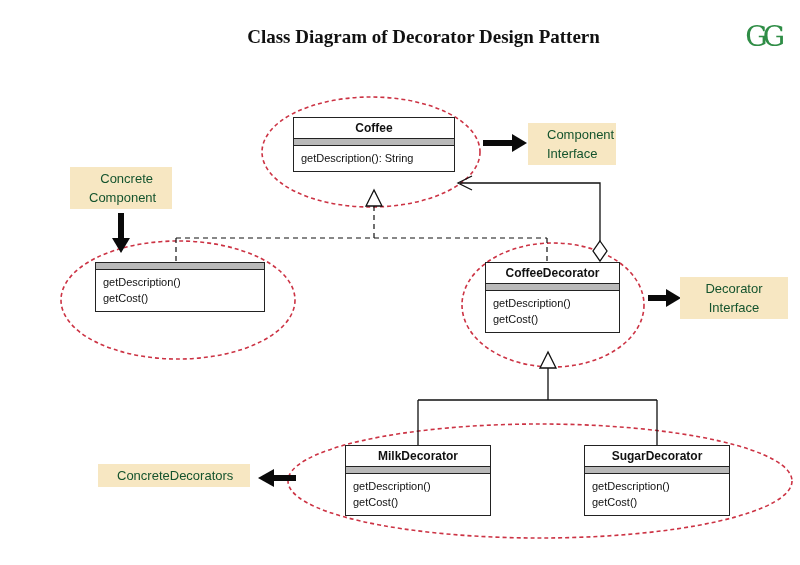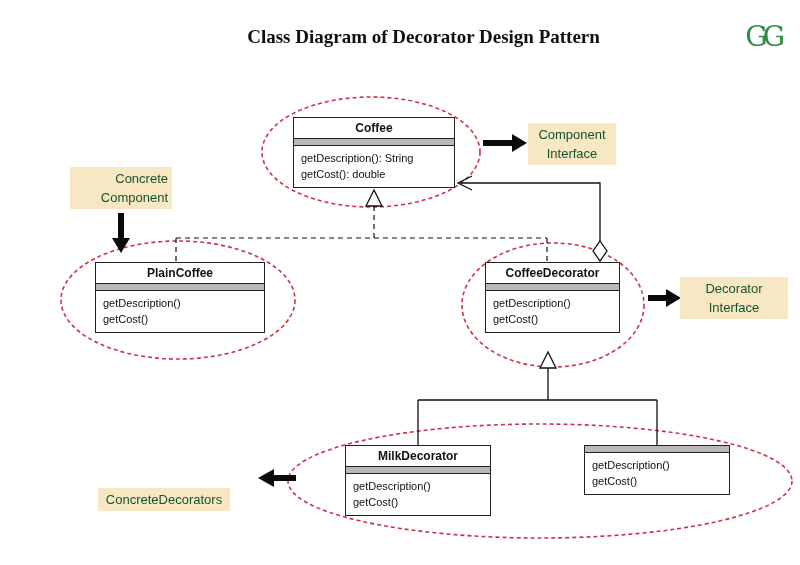--- a/index.html
+++ b/index.html
@@ -16,21 +16,21 @@
           font-weight:normal; font-size:28px; color:var(--logo-green,#2f8d46); letter-spacing:-5px; z-index:2; }
 
   .uml { position:absolute; background:#fff; border:1px solid #222; z-index:2; }
   .uml-name { font-size:12px; font-weight:bold; text-align:center; padding:3px 2px; border-bottom:1px solid #222; color:#111; }
   .uml-attr { font-size:11px; padding:2px 6px; border-bottom:1px solid #222; color:#111; }
   .uml-sep  { height:7px; background:#b9b9b9; border-bottom:1px solid #222; }
   .uml-body { padding:4px 7px 5px; }
   .uml-line { font-size:11px; line-height:16px; color:#111; white-space:nowrap; }
 
   .callout { position:absolute; background:var(--label-bg,#f7e7c2); color:var(--label-text,#14532d);
-             text-align:center; font-size:13px; line-height:19px; padding:2px 4px; z-index:2; }
+             text-align:center; font-size:13px; line-height:19px; padding:2px 19px; z-index:2; }
 
   
   .grp      { fill:none; stroke:var(--ellipse,#cc3344); stroke-width:1.6; stroke-dasharray:4 3; }
   .dash     { stroke:#111; fill:none; stroke-width:1.2; stroke-dasharray:5 4; }
   .solid    { stroke:#111; fill:none; stroke-width:1.3; }
   .hollow   { fill:#fff; stroke:#111; stroke-width:1.3; }
   .openhead { fill:none; stroke:#111; stroke-width:1.3; }
   .thick    { stroke:#0a0a0a; stroke-width:6; }
   .fillhead { fill:#0a0a0a; }
 </style>
@@ -75,26 +75,24 @@
   </svg>
 
   <div class="title">Class Diagram of Decorator Design Pattern</div>
   <div class="logo">GG</div>
 
   <div class="uml" style="left:293px; top:117px; width:162px;">
     <div class="uml-name">Coffee</div>
     <div class="uml-sep"></div>
     <div class="uml-body">
       <div class="uml-line">getDescription(): String</div>
-      <div class="uml-line">getCost(): double</div>
     </div>
   </div>
 
   <div class="uml" style="left:95px; top:262px; width:170px;">
-    <div class="uml-name">PlainCoffee</div>
     <div class="uml-sep"></div>
     <div class="uml-body">
       <div class="uml-line">getDescription()</div>
       <div class="uml-line">getCost()</div>
     </div>
   </div>
 
   <div class="uml" style="left:485px; top:262px; width:135px;">
     <div class="uml-name">CoffeeDecorator</div>
     <div class="uml-sep"></div>
@@ -107,20 +105,21 @@
   <div class="uml" style="left:345px; top:445px; width:146px;">
     <div class="uml-name">MilkDecorator</div>
     <div class="uml-sep"></div>
     <div class="uml-body">
       <div class="uml-line">getDescription()</div>
       <div class="uml-line">getCost()</div>
     </div>
   </div>
 
   <div class="uml" style="left:584px; top:445px; width:146px;">
+    <div class="uml-name">SugarDecorator</div>
     <div class="uml-sep"></div>
     <div class="uml-body">
       <div class="uml-line">getDescription()</div>
       <div class="uml-line">getCost()</div>
     </div>
   </div>
 
   <div class="callout" style="left:528px; top:123px; width:88px;">
     <div>Component</div>
     <div>Interface</div>
@@ -129,17 +128,17 @@
   <div class="callout" style="left:70px; top:167px; width:102px;text-align:right;">
     <div>Concrete</div>
     <div>Component</div>
   </div>
 
   <div class="callout" style="left:680px; top:277px; width:108px;">
     <div>Decorator</div>
     <div>Interface</div>
   </div>
 
-  <div class="callout" style="left:98px; top:464px; width:132px;margin-top:24px;">
+  <div class="callout" style="left:98px; top:464px; width:152px;">
     <div>ConcreteDecorators</div>
   </div>
 
 </div>
 
 </body></html>

